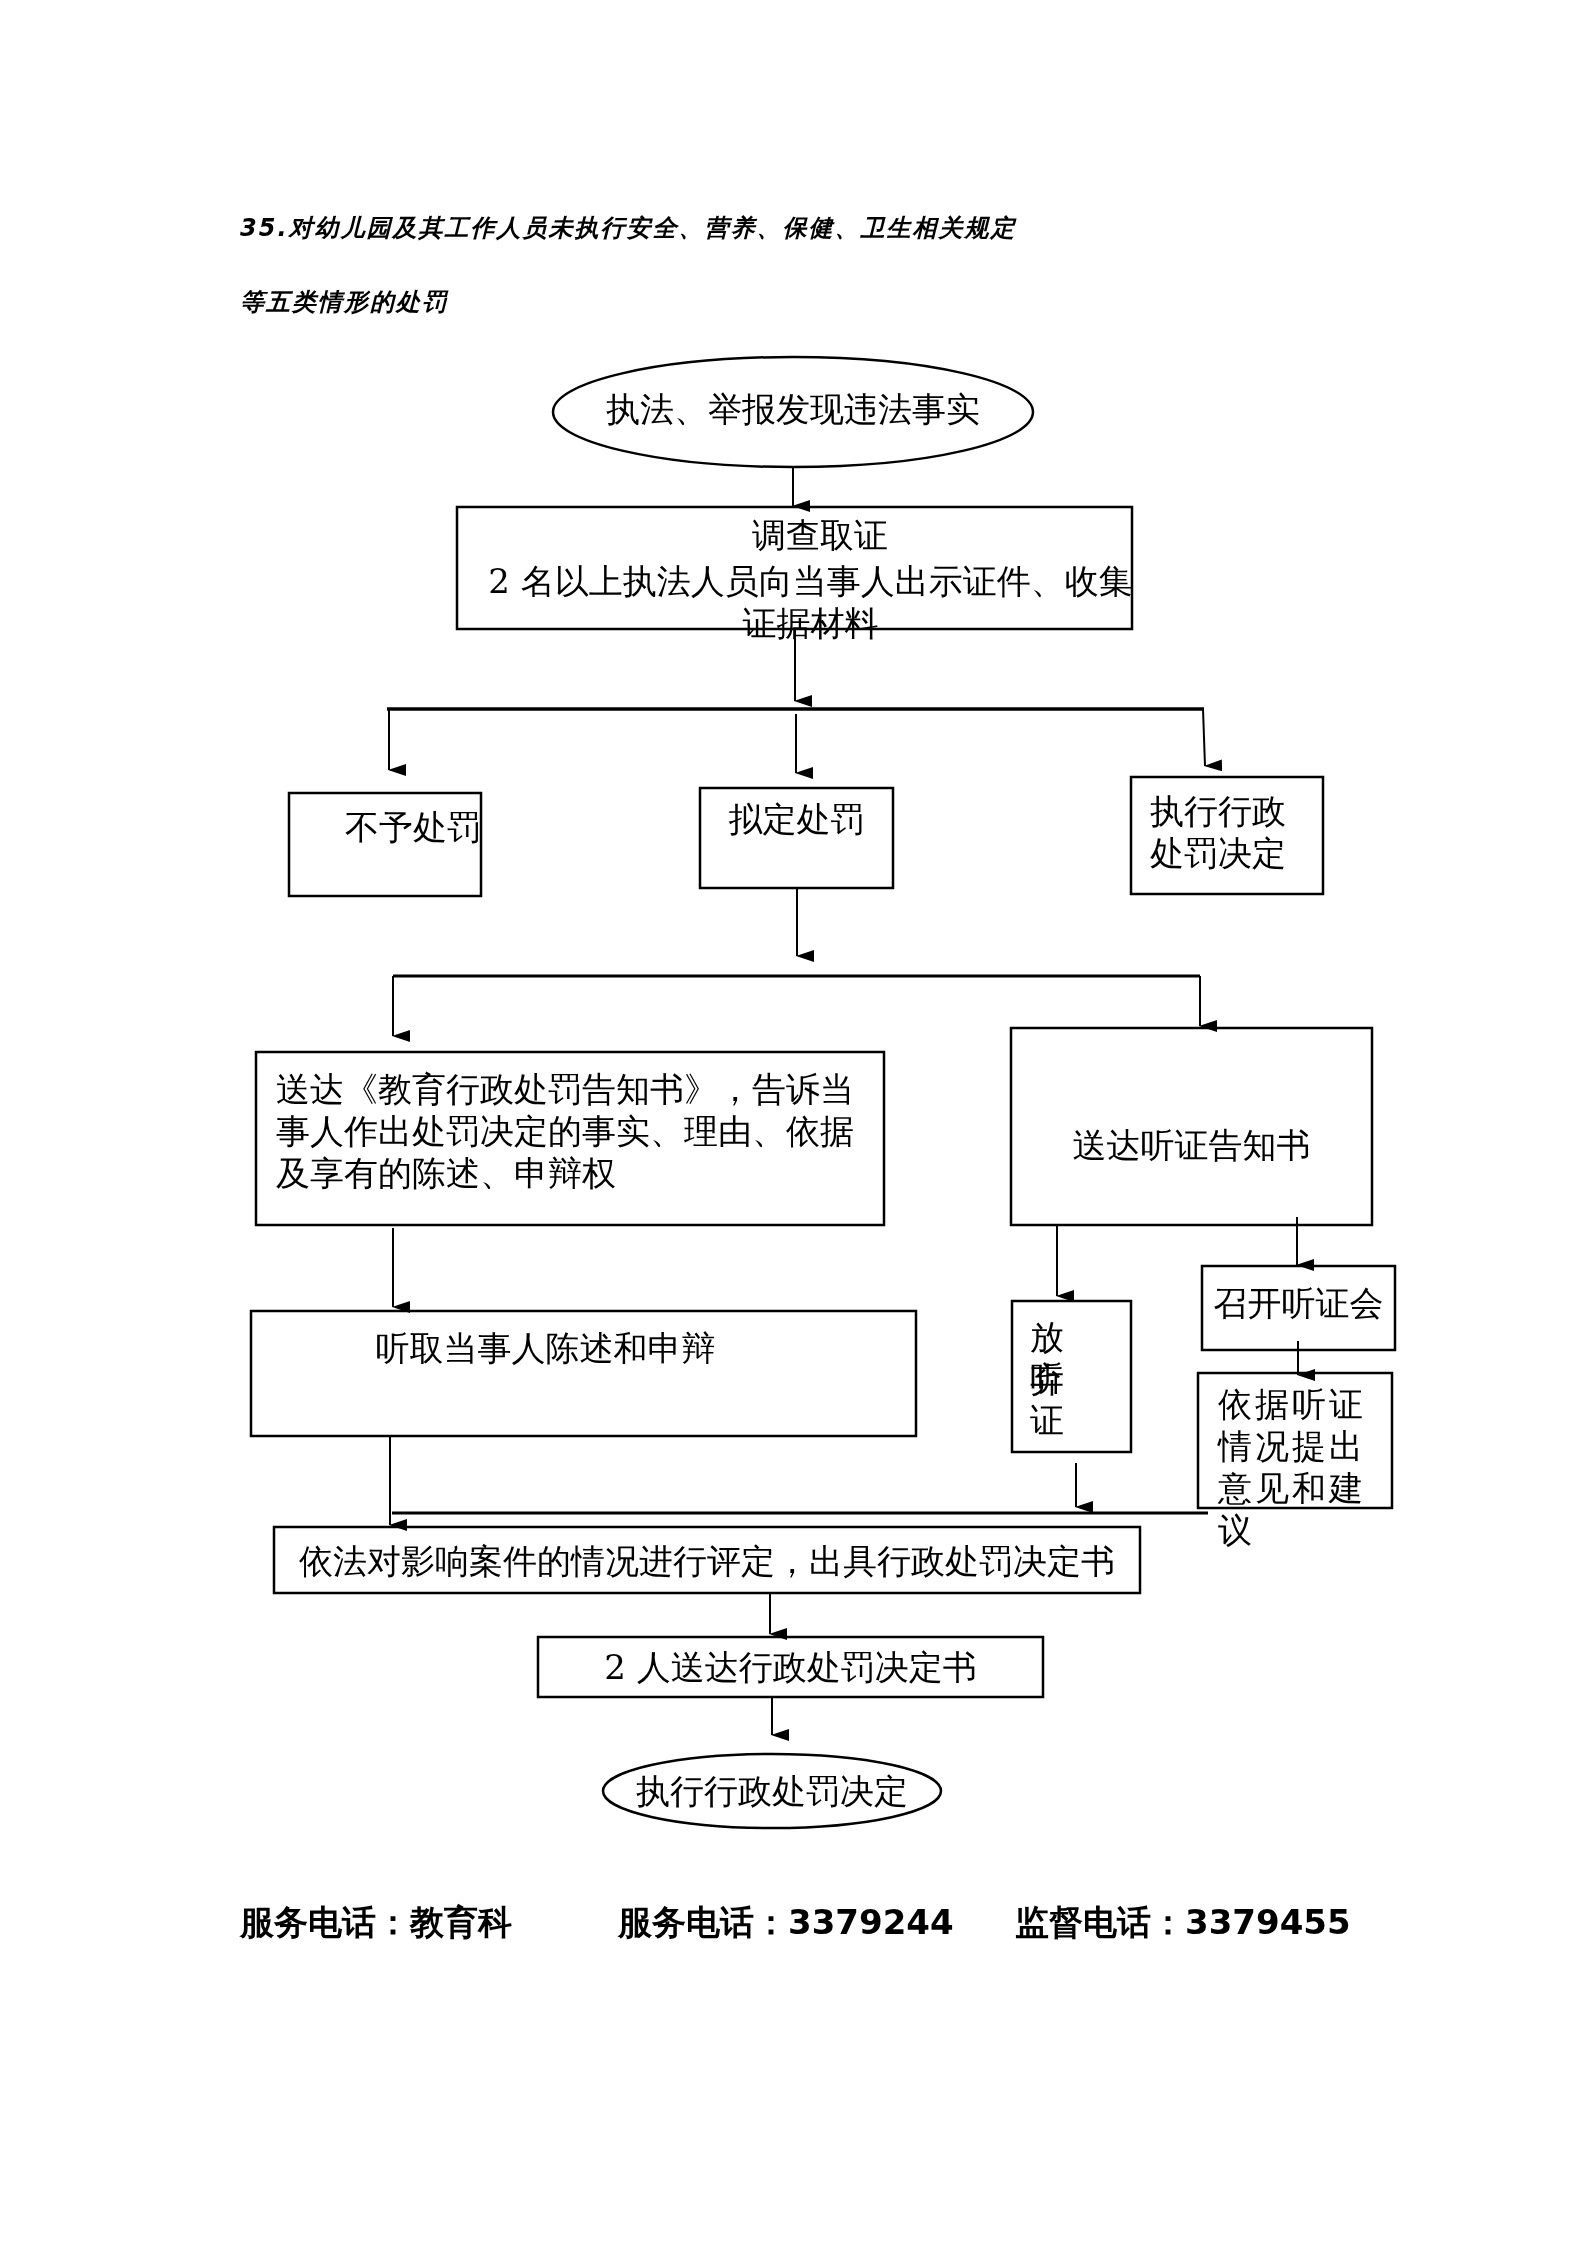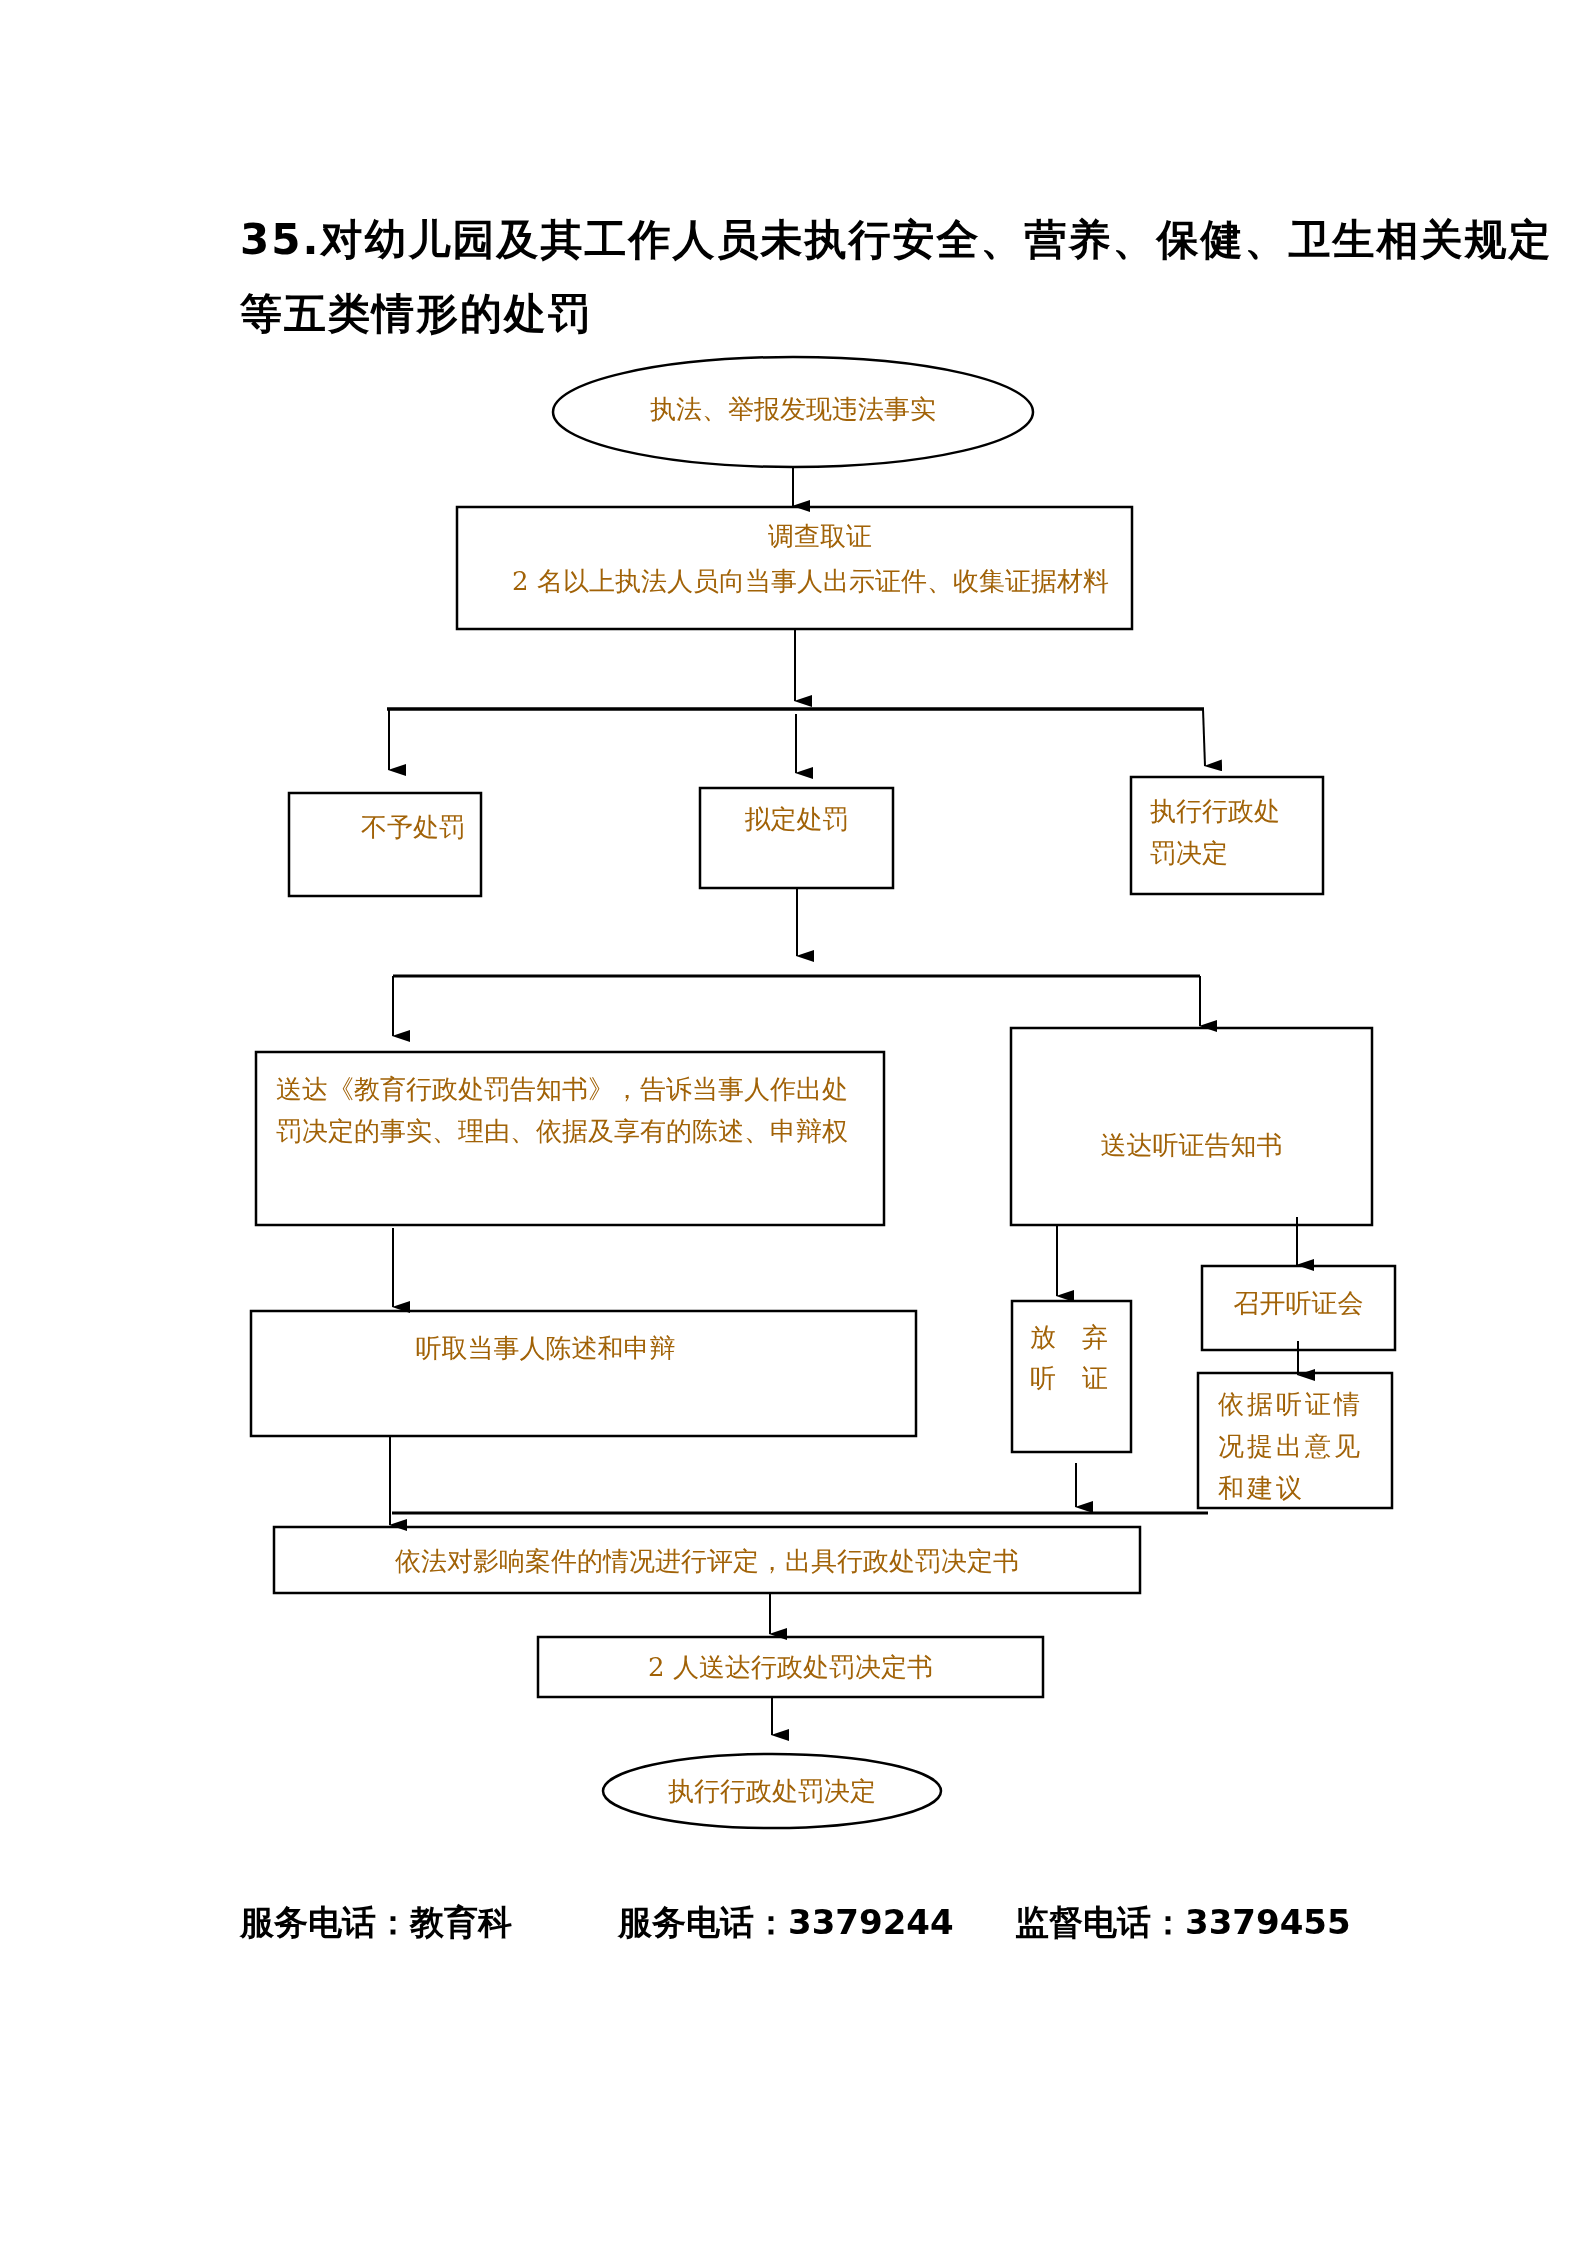--- a/index.html
+++ b/index.html
@@ -1,23 +1,23 @@
 <!DOCTYPE html>
 <html><head>
   <meta charset="utf-8">
   <style>
     html, body { margin: 0; padding: 0; background: #ffffff; }
     body { width: 1587px; height: 2245px; position: relative; overflow: hidden;
            font-family: "DejaVu Serif", "Liberation Serif", serif; color: #000; }
     .title { position: absolute; left: 240px; font-family: "DejaVu Sans", "Liberation Sans", sans-serif;
-             font-weight: bold; font-size: 42px; letter-spacing: 2px; white-space: nowrap; }
+             font-weight: bold; font-size: 24px; letter-spacing: 2px; white-space: nowrap; font-style: italic; }
     .t1 { top: 212px; }
     .t2 { top: 286px; }
     svg#diagram { position: absolute; left: 0; top: 0; }
-    .node-text { position: absolute; font-size: 26px; line-height: 42px; color: #a16207; }
+    .node-text { position: absolute; font-size: 34px; line-height: 42px; color: #000000; }
     .center { text-align: center; }
     .footer { position: absolute; top: 1900px; left: 240px; font-family: "DejaVu Sans", "Liberation Sans", sans-serif;
               font-weight: bold; font-size: 34px; white-space: nowrap; }
     .footer span { display: inline-block; }
     .f-org { position: absolute; left: 0; }
     .f-svc { position: absolute; left: 378px; }
     .f-sup { position: absolute; left: 775px; }
   </style>
 </head>
 <body>

